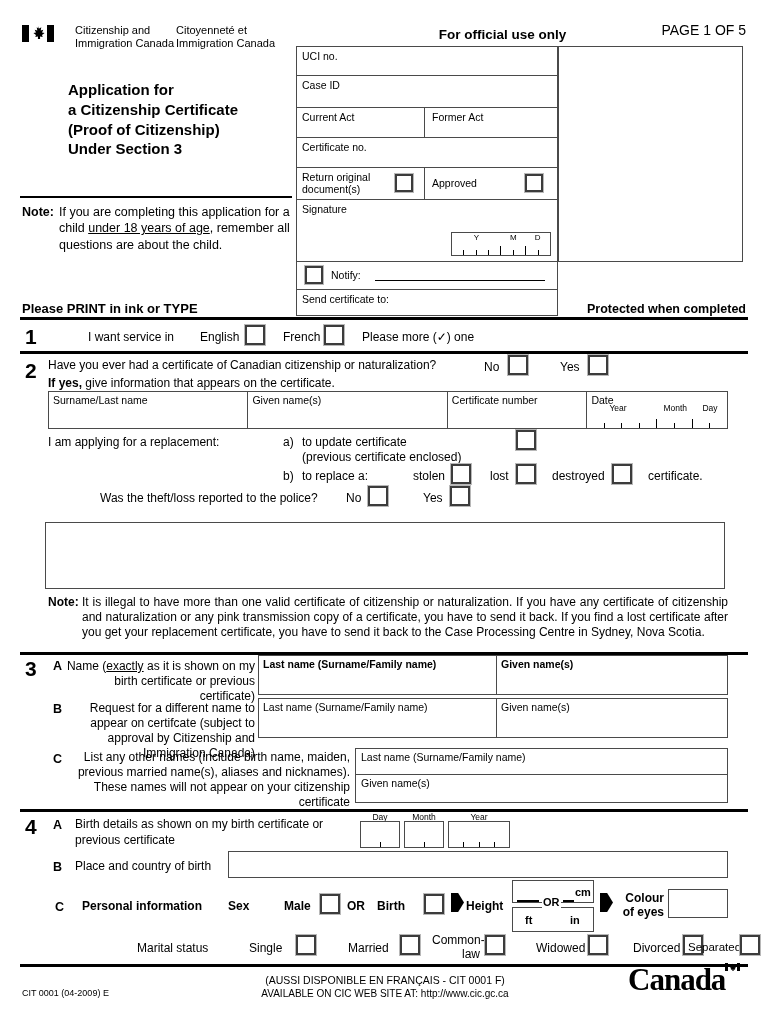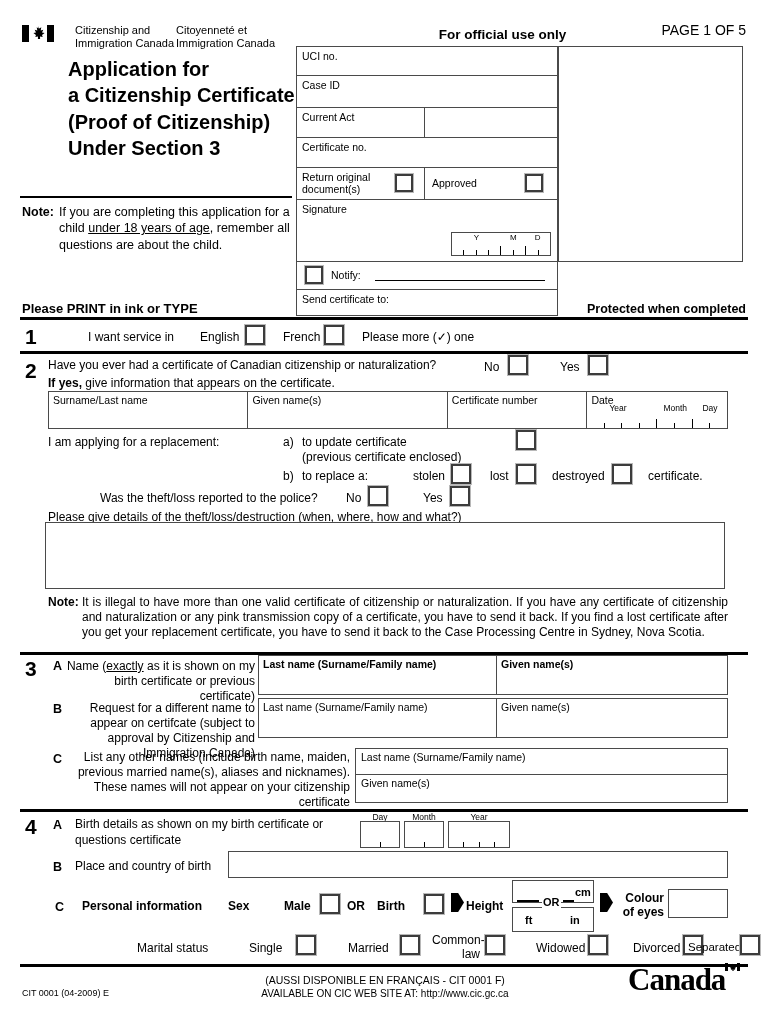--- a/index.html
+++ b/index.html
@@ -50,37 +50,40 @@
     <div>Citizenship and</div>
     <div>Immigration Canada</div>
   </div>
   <div class="abs" style="left:176px;top:24px;font-size:11px;line-height:1.2;">
     <div>Citoyenneté et</div>
     <div>Immigration Canada</div>
   </div>
   <div class="abs b" style="left:390px;top:27px;width:225px;text-align:center;font-size:13.5px;">For official use only</div>
   <div class="abs" style="right:24px;top:22px;font-size:14px;">PAGE 1 OF 5</div>
 
-  <div class="abs b" style="left:68px;top:56px;font-size:20px;line-height:1.32;">
+  <div class="abs b" style="left:68px;top:80px;font-size:15px;line-height:1.32;">
     <div>Application for</div>
     <div>a Citizenship Certificate</div>
     <div>(Proof of Citizenship)</div>
     <div>Under Section 3</div>
   </div>
 
   <div class="ocol">
     <div class="orow first" style="height:30px;">
       <span class="lbl">UCI no.</span>
     </div>
     <div class="orow" style="height:32px;">
       <span class="lbl">Case ID</span>
     </div>
     <div class="orow" style="height:30px;">
       <div class="ocell" style="left:0;width:128px;border-right:1px solid #4a4a4a;">
         <span class="lbl">Current Act</span>
+      </div>
+      <div class="ocell" style="left:128px;right:0;">
+        <span class="lbl" style="left:7px;">Former Act</span>
       </div>
     </div>
     <div class="orow" style="height:30px;">
       <span class="lbl">Certificate no.</span>
     </div>
     <div class="orow" style="height:32px;">
       <div class="ocell" style="left:0;width:128px;border-right:1px solid #4a4a4a;">
         <div style="position:absolute;left:5px;top:3px;line-height:1.15;">
           <div>Return original</div>
           <div>document(s)</div>
@@ -203,21 +206,20 @@
   <span class="abs" style="left:552px;top:469px;">destroyed</span>
   <span class="cb" style="left:612px;top:464px;"></span>
   <span class="abs" style="left:648px;top:469px;">certificate.</span>
 
   <span class="abs" style="left:56px;top:491px;margin-left:44px;">Was the theft/loss reported to the police?</span>
   <span class="abs" style="left:346px;top:491px;">No</span>
   <span class="cb" style="left:368px;top:486px;"></span>
   <span class="abs" style="left:423px;top:491px;">Yes</span>
   <span class="cb" style="left:450px;top:486px;"></span>
 
-  <span class="abs" style="left:48px;top:510px;">Please give details of the theft/loss/destruction (when, where, how and what?)</span>
   <div class="box" style="left:45px;top:522px;width:680px;height:67px;"></div>
 
   <div class="abs just" style="left:48px;top:595px;width:680px;line-height:1.25;padding-left:34px;box-sizing:border-box;">
     <span class="b" style="position:absolute;left:0;top:0;">Note:</span>
     <span>It is illegal to have more than one valid certificate of citizenship or naturalization. If you have any certificate of citizenship and naturalization or any pink transmission copy of a certificate, you have to send it back. If you find a lost certificate after you get your replacement certificate, you have to send it back to the Case Processing Centre in Sydney, Nova Scotia.</span>
   </div>
 
   <div class="rule" style="left:20px;top:652px;width:728px;"></div>
 
   <span class="secnum" style="left:25px;top:658px;">3</span>
@@ -253,21 +255,21 @@
     </div>
     <div style="height:26px;padding:2px 5px;box-sizing:border-box;font-size:10.5px;">
       <span>Given name(s)</span>
     </div>
   </div>
 
   <div class="rule" style="left:20px;top:809px;width:728px;"></div>
 
   <span class="secnum" style="left:25px;top:816px;">4</span>
   <span class="seclet" style="left:53px;top:819px;">A</span>
-  <div class="abs" style="left:75px;top:817px;width:262px;line-height:1.3;">Birth details as shown on my birth certificate or questions certificate</div>
+  <div class="abs" style="left:75px;top:817px;width:262px;line-height:1.3;">Birth details as shown on my birth certificate or previous certificate</div>
 
   <span class="abs xs" style="left:360px;top:812px;width:40px;text-align:center;">Day</span>
   <span class="abs xs" style="left:404px;top:812px;width:40px;text-align:center;">Month</span>
   <span class="abs xs" style="left:448px;top:812px;width:62px;text-align:center;">Year</span>
   <div class="box" style="left:360px;top:821px;width:40px;height:27px;">
     <div class="tickrow">
         <div class="seg" style="flex:1;">
           <i></i>
         </div>
       </div>

